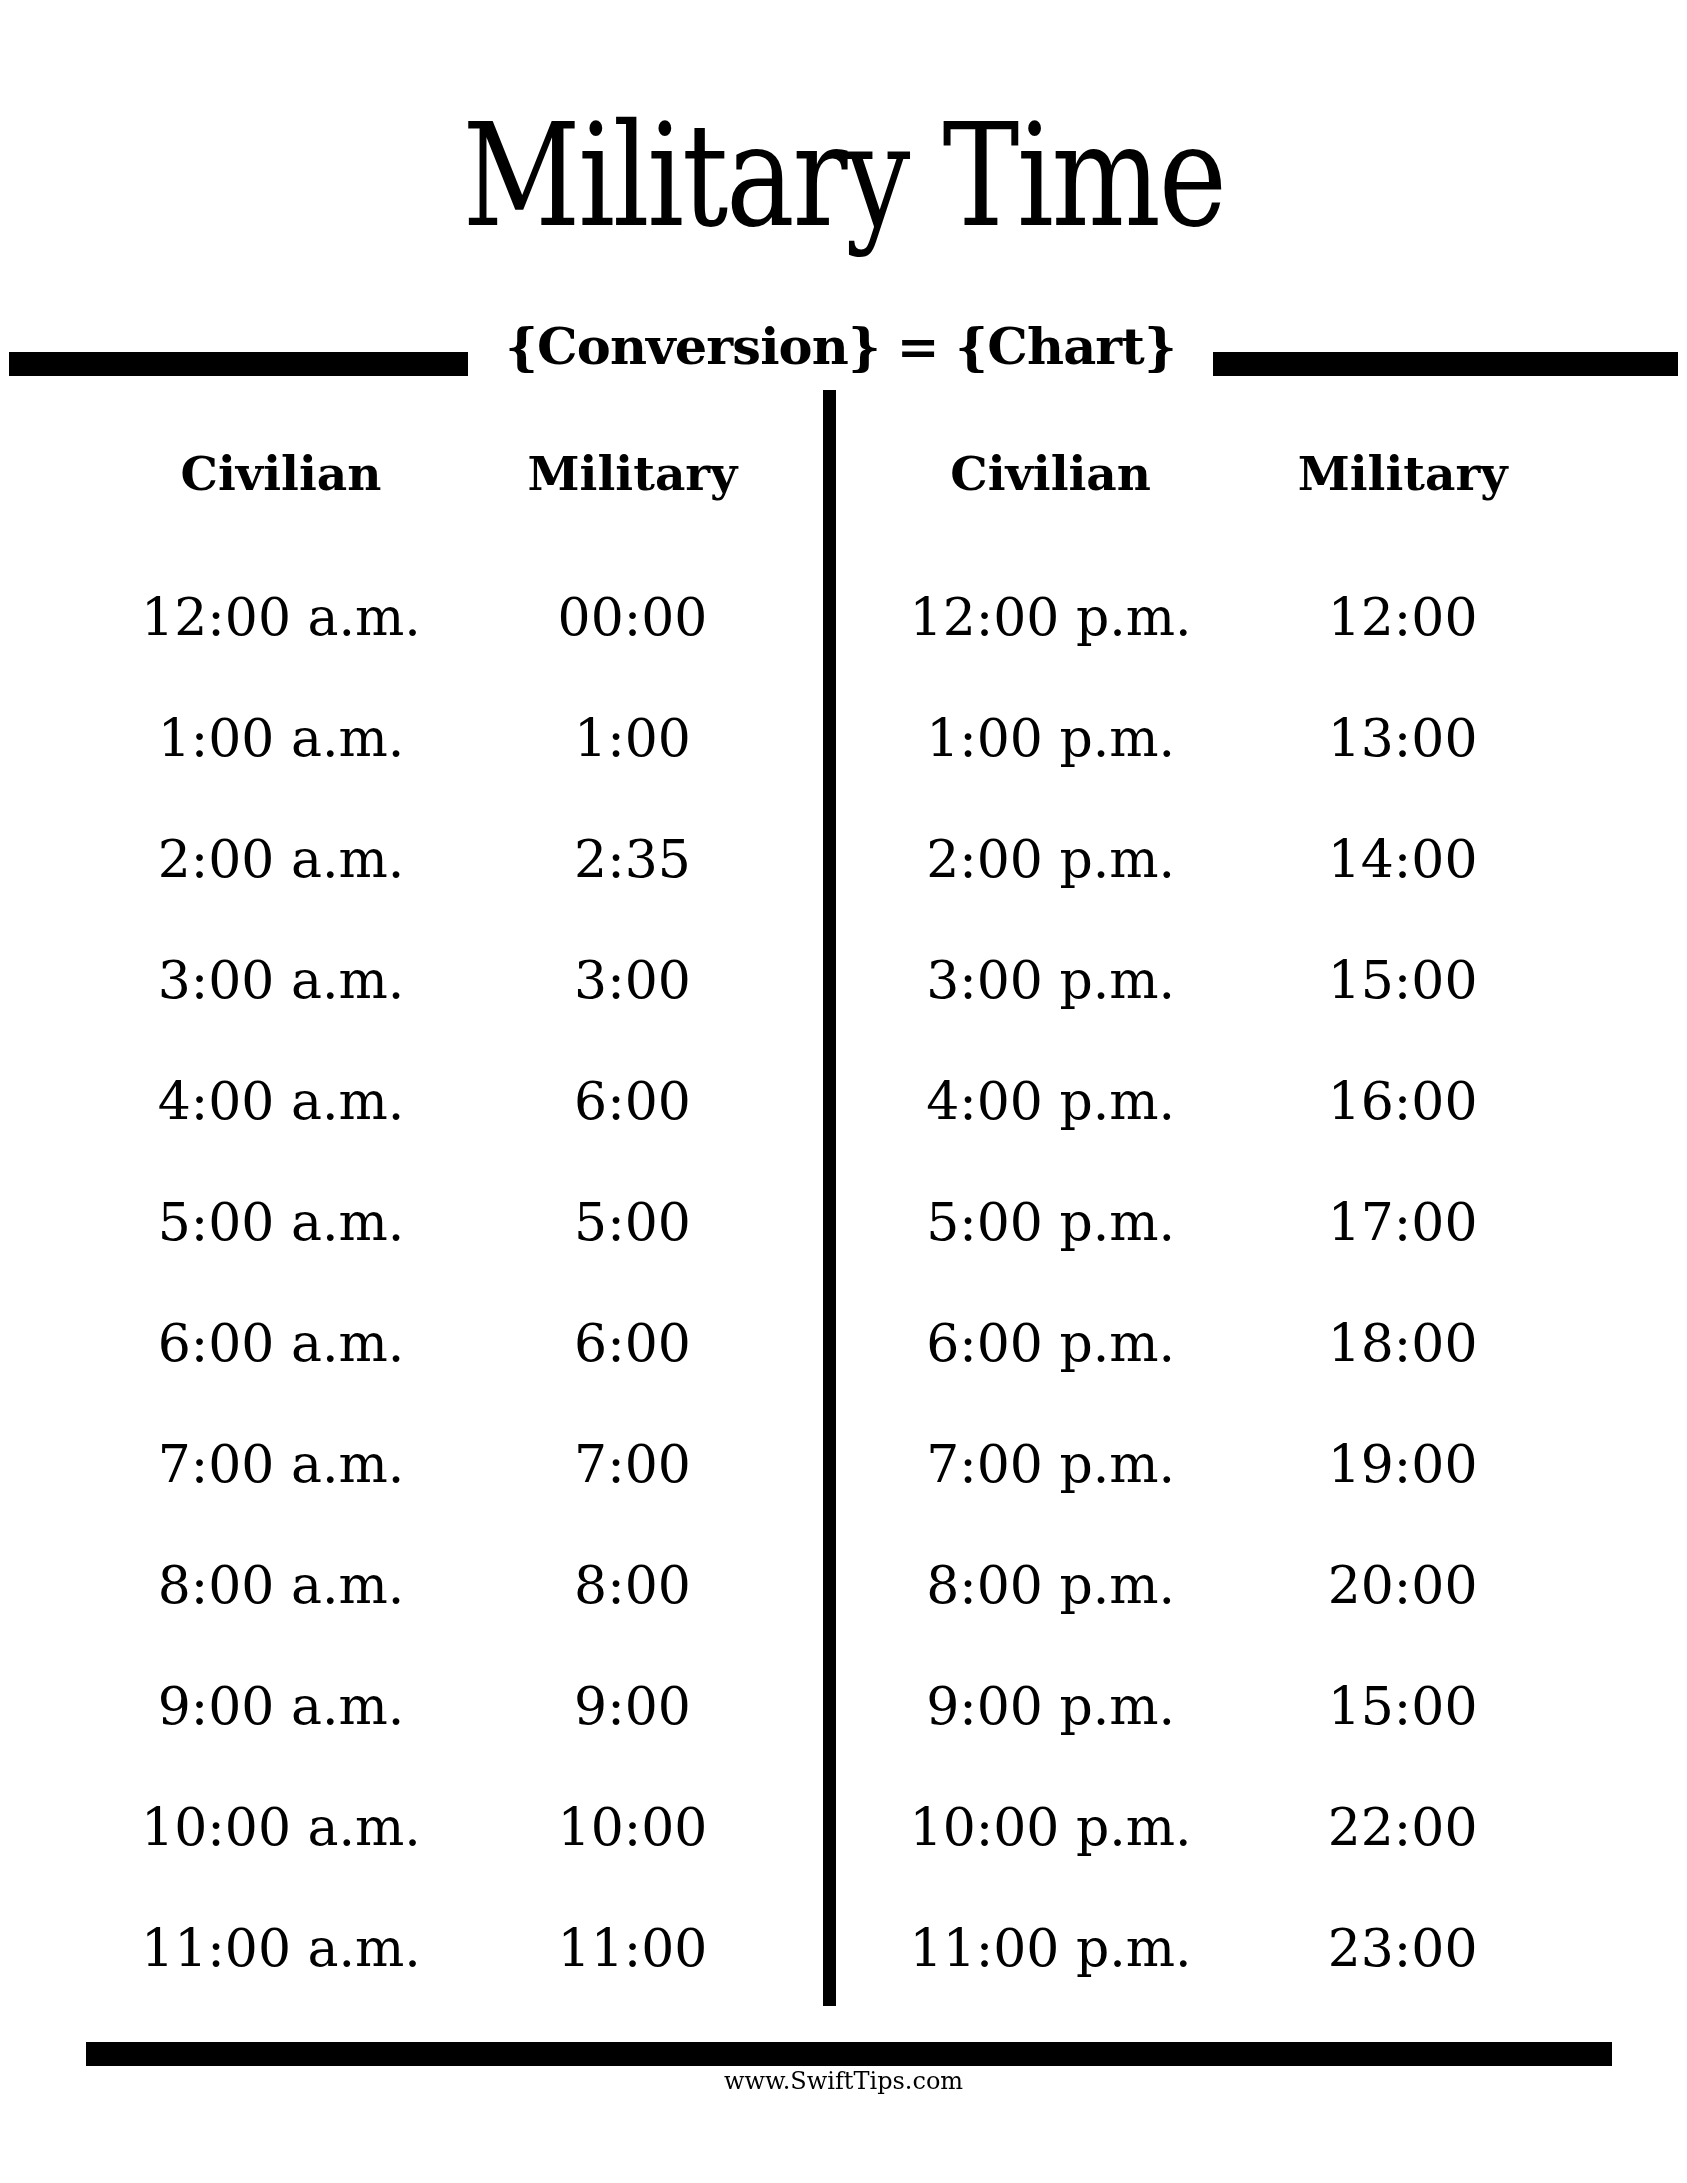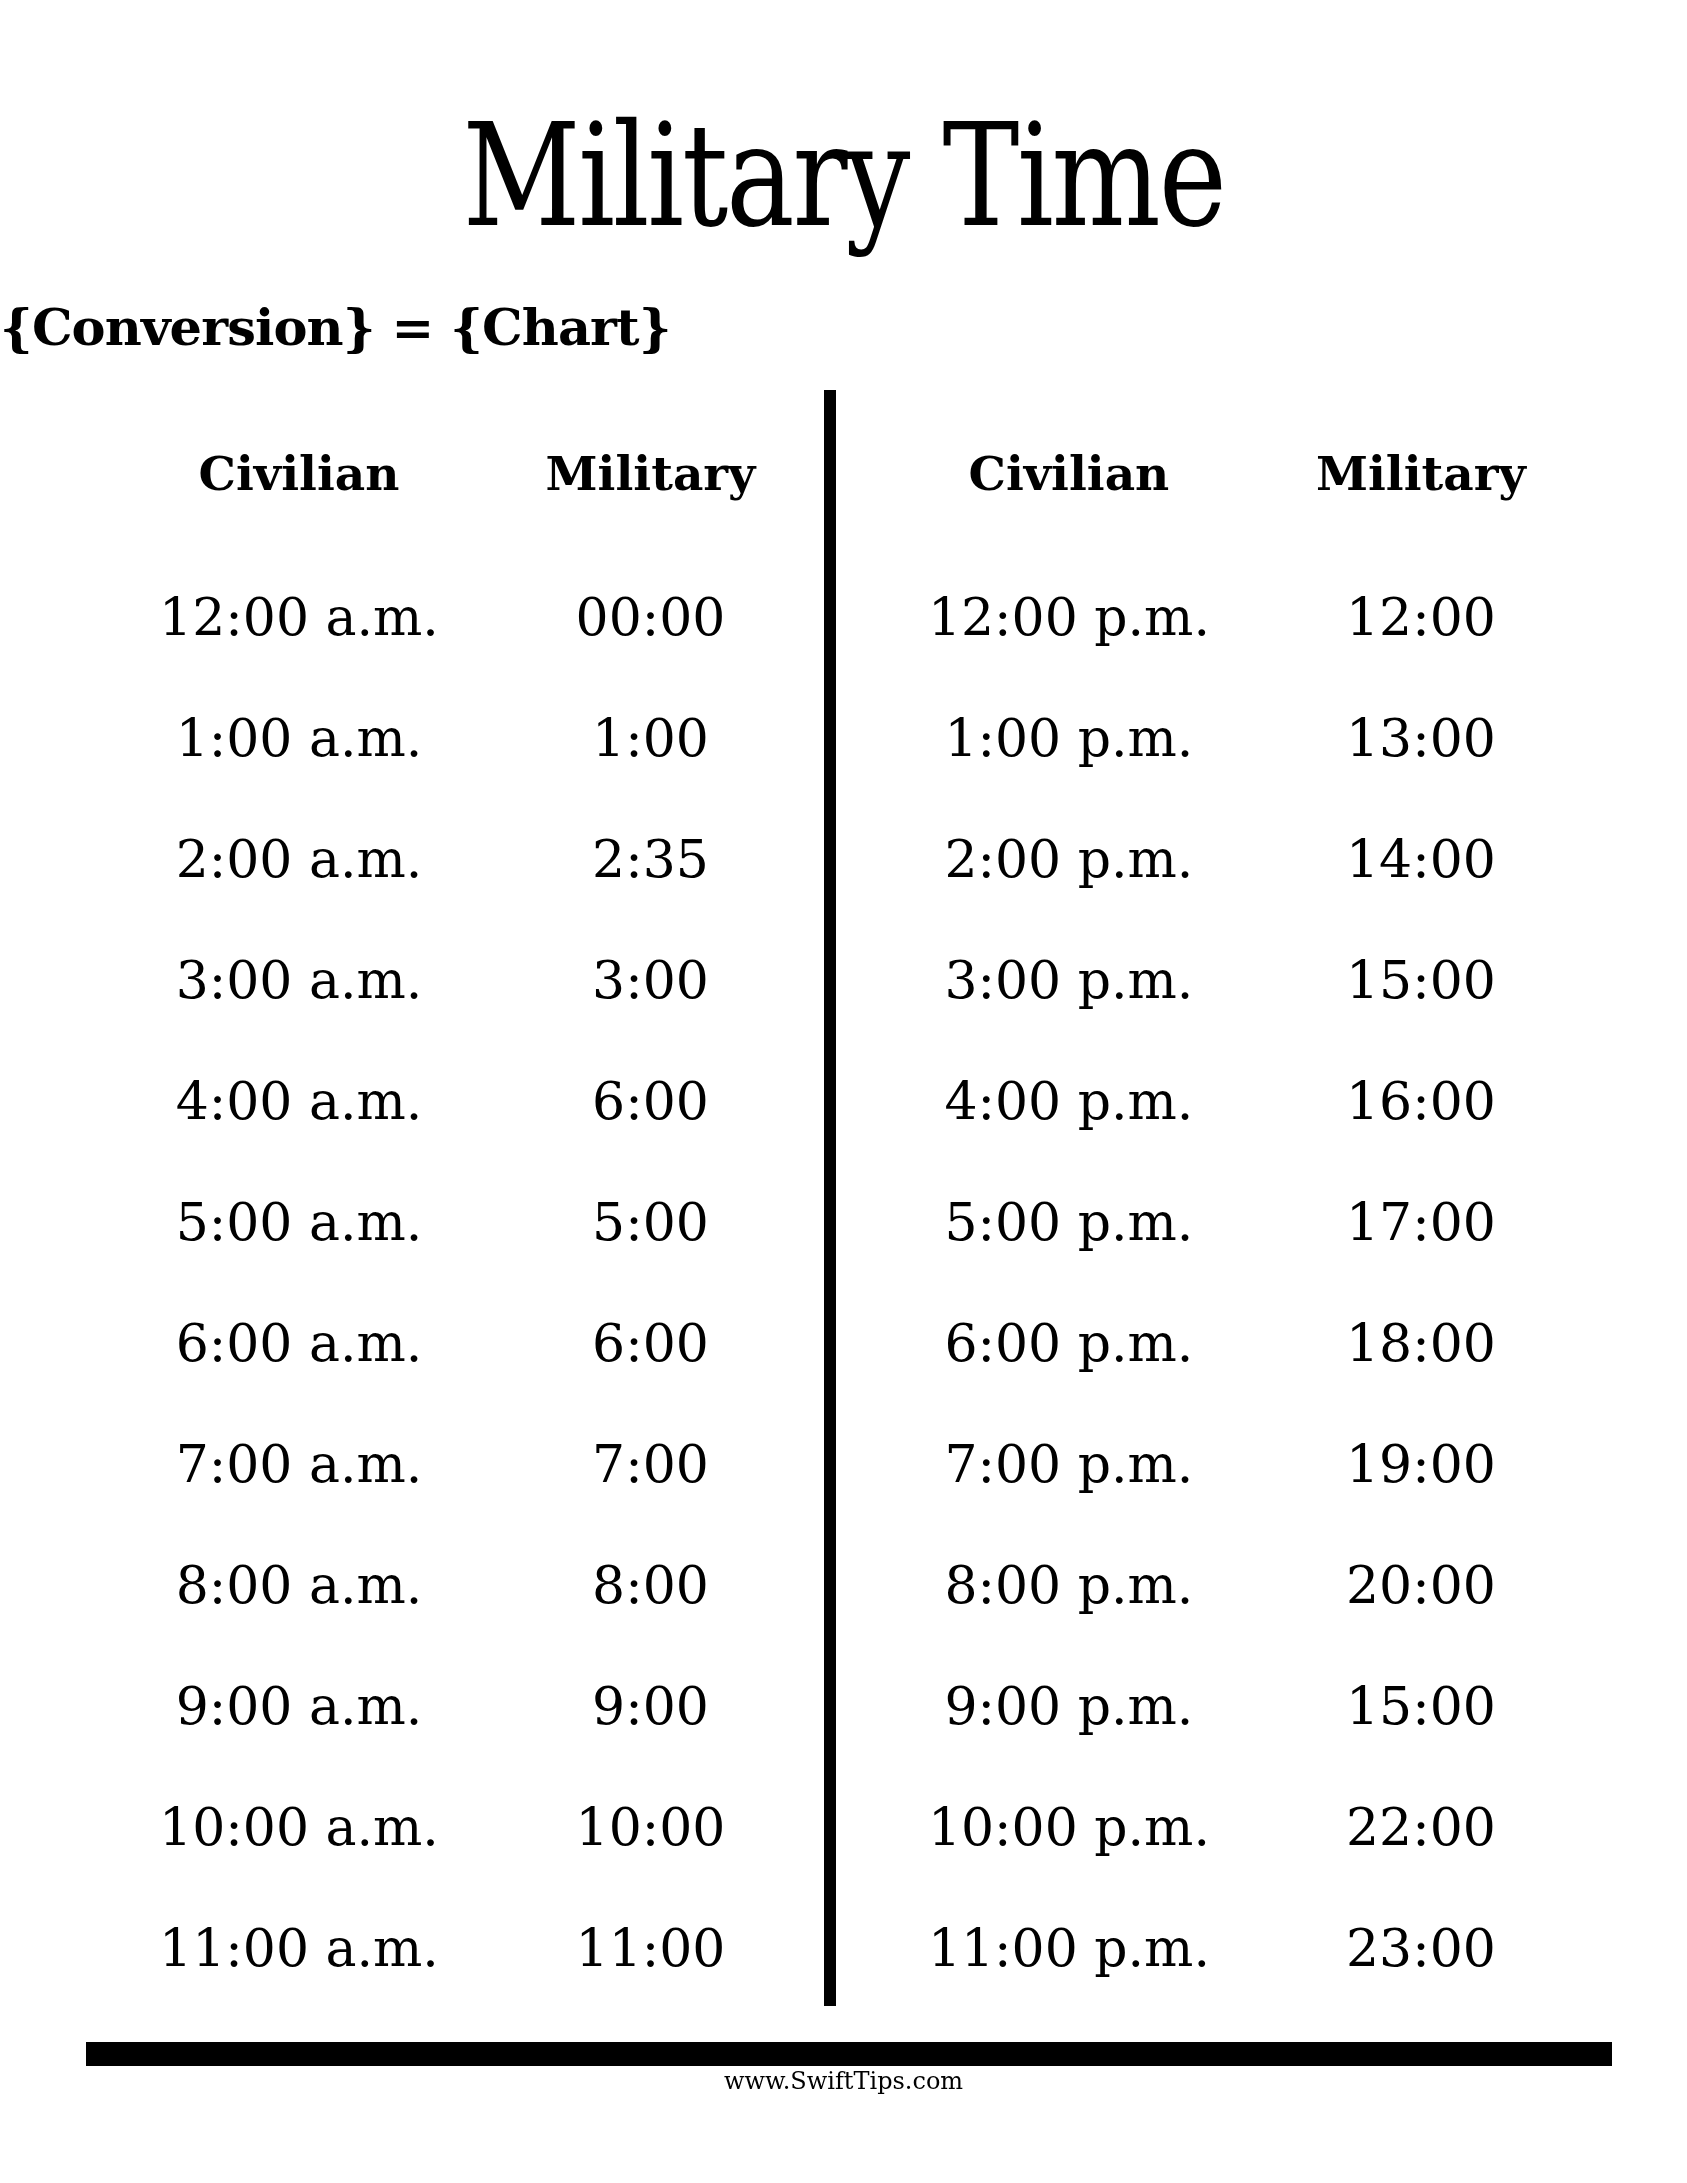--- a/index.html
+++ b/index.html
@@ -22,23 +22,22 @@
     letter-spacing: -2.6px;
     transform: scaleX(0.88) scaleY(1.08);
     white-space: nowrap;
   }
 
   
   .subtitle-row {
     position: absolute;
     top: 278px; left: 0;
     width: 100%; height: 98px;
-    display: flex; align-items: flex-start; justify-content: center;
+    display: flex; align-items: flex-end; justify-content: center;
     gap: 37px;
-    flex-direction: column;
   }
   .subtitle-bar { height: 24.5px; background: #000; }
   .subtitle-bar.left  { width: 459px; }
   .subtitle-bar.right { width: 465px; }
   .page-subtitle {
     font-size: 51px;
     font-weight: bold;
     letter-spacing: -0.9px;
     white-space: nowrap;
   }
@@ -49,21 +48,20 @@
     top: 390px; left: 0;
     width: 100%;
     display: flex;
     align-items: flex-start;
   }
   .half {
     display: grid;
     grid-template-rows: 166px repeat(12, 121px);
     align-items: center;
     justify-items: center;
-    margin-left: 18px;
   }
   .half.left  { width: 824px; grid-template-columns: 562px 141px; }
   .half.right { width: 852px; grid-template-columns: 430px 274px; }
   .column-divider { width: 12.2px; height: 1616px; background: #000; flex: 0 0 auto; }
 
   .col-header { font-size: 47px; font-weight: bold; white-space: nowrap; }
   .cell { font-size: 52px; white-space: nowrap; }
 
   
   .footer-bar {

